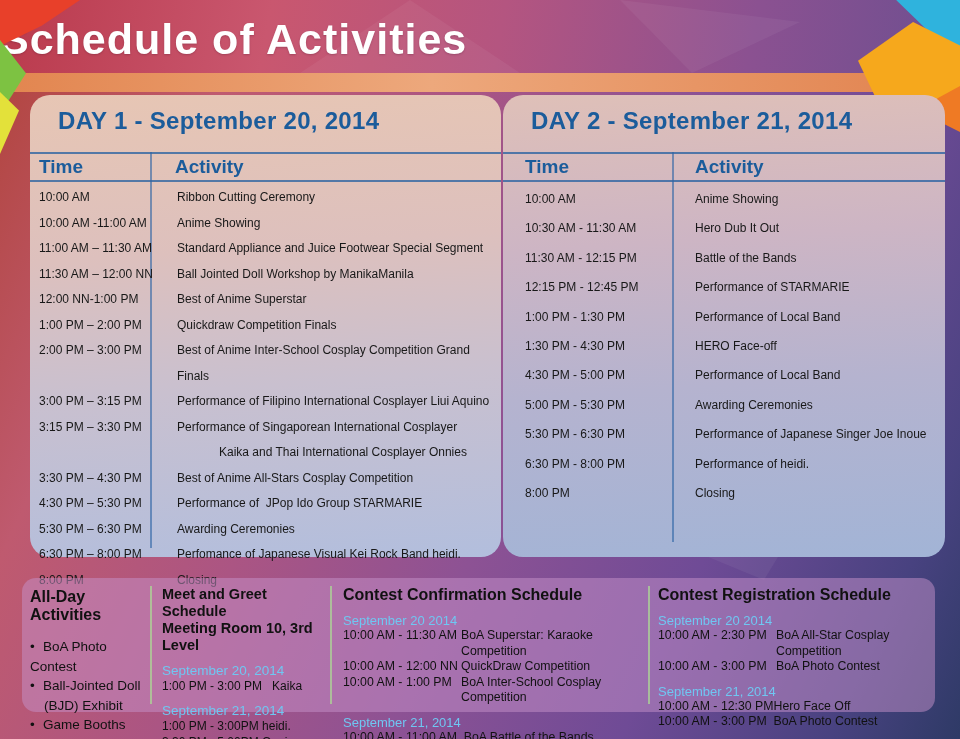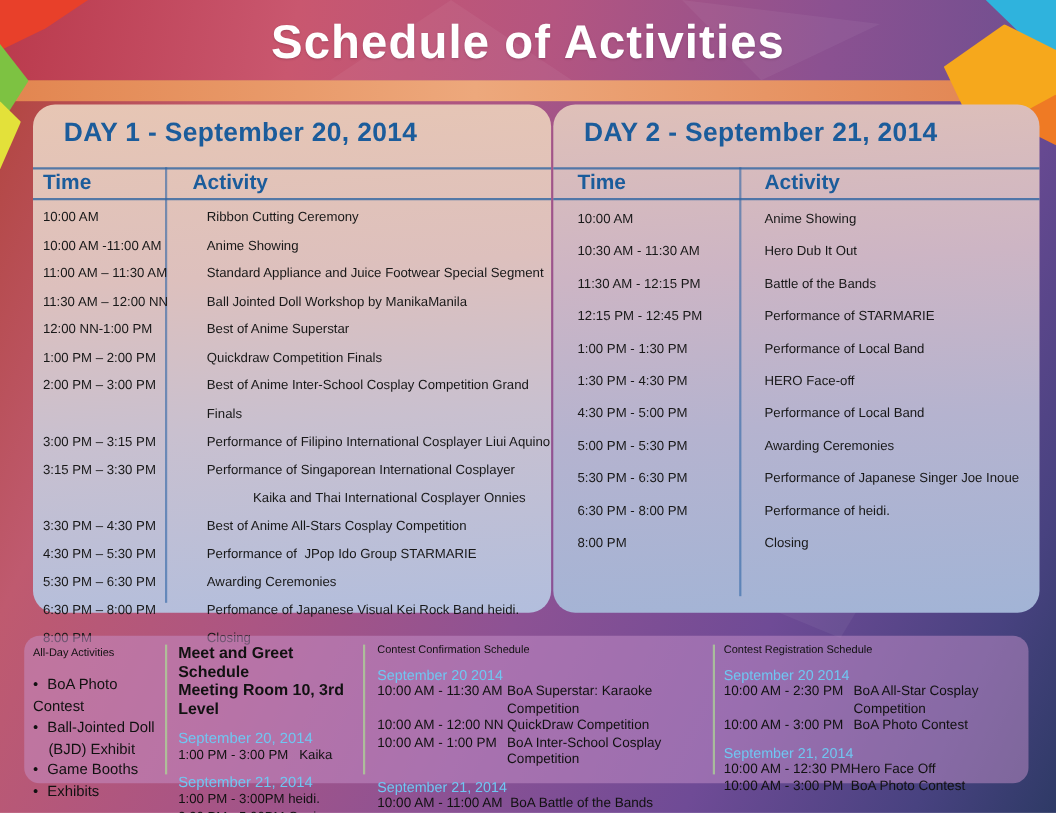--- a/index.html
+++ b/index.html
@@ -8,21 +8,21 @@
     font-family:"Liberation Sans", sans-serif;
     background: linear-gradient(115deg,#b04238 0%,#bf5a6f 20%,#ab5583 38%,#8d5294 56%,#6f4b96 74%,#484280 90%,#2e3a66 100%);
   }
   
   .banner {
     position:absolute; top:0; left:0; right:0; height:73px;
     background: linear-gradient(100deg,#ba3a4c 0%,#c9576f 28%,#b45580 52%,#8b5191 78%,#6d4f90 100%);
   }
   .banner-title {
     position:absolute; top:0; left:0; right:0; height:73px;
-    color:#ffffff; font-size:43px; font-weight:bold; text-align:center;
+    color:#ffffff; font-size:43px; font-weight:bold; 
     line-height:78px; letter-spacing:1px; text-shadow:0 1px 2px rgba(60,20,40,.25);
   }
   .orange-strip {
     position:absolute; top:73px; left:0; right:0; height:19px;
     background: linear-gradient(90deg,#e2854f 0%,#eda87c 45%,#e1824e 100%);
   }
   
   .dec { position:absolute; }
   .dec-tl-red   { left:0; top:0; width:80px; height:46px; background:#e8402a; clip-path:polygon(0 0,100% 0,52% 56%,0 100%); }
   .dec-tl-green { left:0; top:40px; width:26px; height:74px; background:#7dc242; clip-path:polygon(0 0,100% 45%,0 100%); }
@@ -55,37 +55,37 @@
   .panel-day2 .lbl-time     { width:169px; padding-left:22px; box-sizing:border-box; }
   .panel-day2 .lbl-activity { padding-left:23px; }
   .vline { position:absolute; width:2px; background:rgba(45,100,165,.6); top:57px; }
   .panel-day1 .vline { left:120px; height:396px; }
   .panel-day2 .vline { left:169px; height:390px; }
   .rows { position:absolute; top:90px; left:0; right:0; color:#181818; }
   .row  { display:flex; }
   .panel-day1 .row { line-height:25.5px; font-size:12px; }
   .panel-day2 .row { line-height:29.4px; font-size:12px; }
   .panel-day1 .t { width:120px; padding-left:9px;  box-sizing:border-box; white-space:nowrap; }
-  .panel-day1 .a { padding-left:38px; flex:1; }
+  .panel-day1 .a { padding-left:27px; flex:1; }
   .panel-day2 .t { width:169px; padding-left:22px; box-sizing:border-box; white-space:nowrap; }
   .panel-day2 .a { padding-left:23px; flex:1; }
   .a .line2 { padding-left:42px; }
   
   .band {
     position:absolute; left:22px; top:578px; width:913px; height:134px;
     border-radius:14px; background:rgba(198,146,201,.5);
   }
   .band-sep { position:absolute; top:8px; height:118px; width:2px; background:rgba(172,215,150,.75); }
   .sep1 { left:128px; } .sep2 { left:308px; } .sep3 { left:626px; }
   .fcol { position:absolute; color:#111; }
   .fcol-allday { left:8px; top:10px; width:118px; }
   .fcol-meet   { left:140px; top:8px; width:166px; }
   .fcol-conf   { left:321px; top:8px; width:302px; }
   .fcol-reg    { left:636px; top:8px; width:274px; }
-  .fh  { font-size:10px; font-weight:normal; }
+  .fh  { font-size:16px; font-weight:bold; }
   .fh2 { font-size:14.5px; font-weight:bold; line-height:17px; }
   .allday-items { margin-top:13px; font-size:13.5px; line-height:19.5px; }
   .bullet-line .dot { display:inline-block; width:13px; }
   .cont-line { padding-left:14px; }
   .fgroup { margin-top:9px; }
   .fdate { font-size:13px; font-weight:normal; color:#6fc7f2; }
   .fcol-meet .fdate { font-size:13.5px; }
   .fcol-meet .fline { font-size:12px; line-height:16px; }
   .fitem { display:flex; font-size:12.3px; line-height:15.5px; }
   .fitem .it { width:118px; flex:none; }

